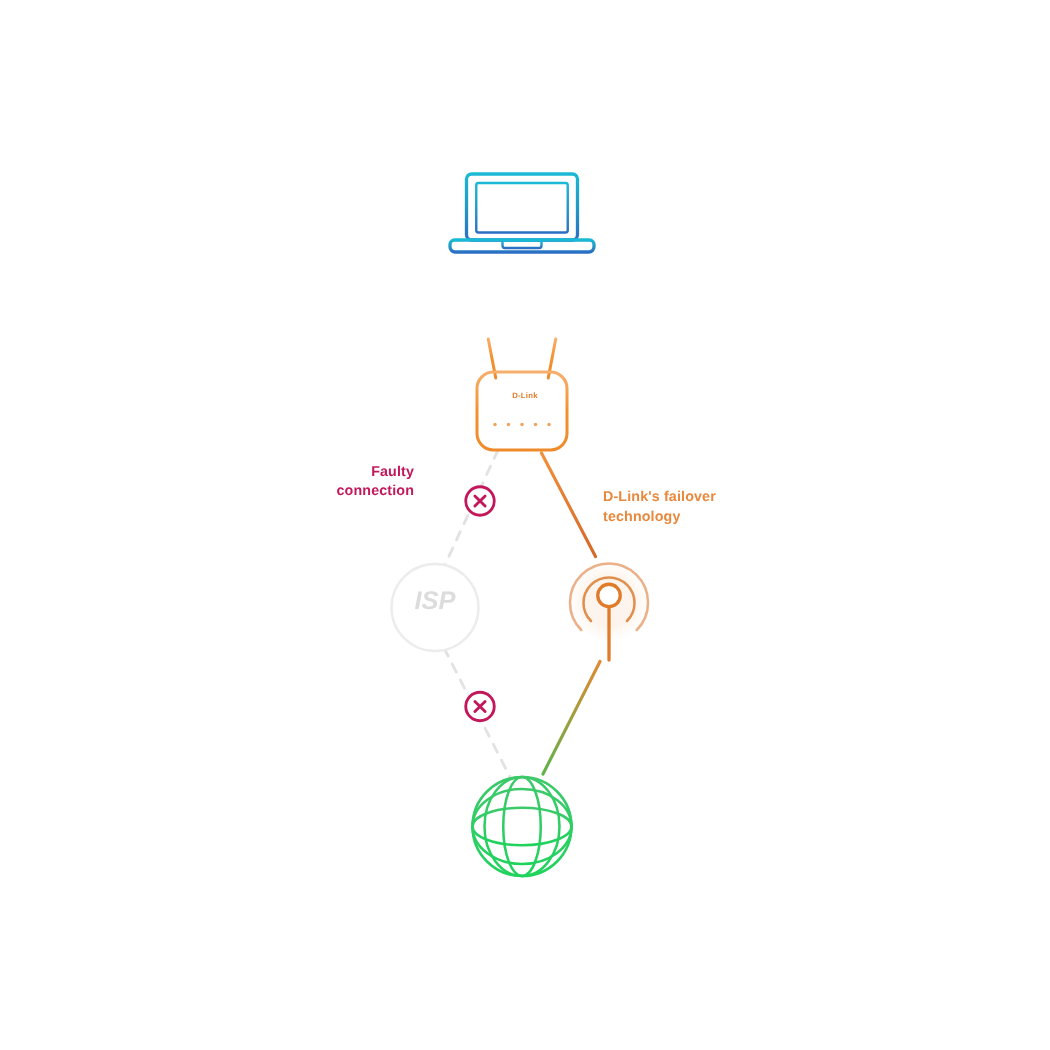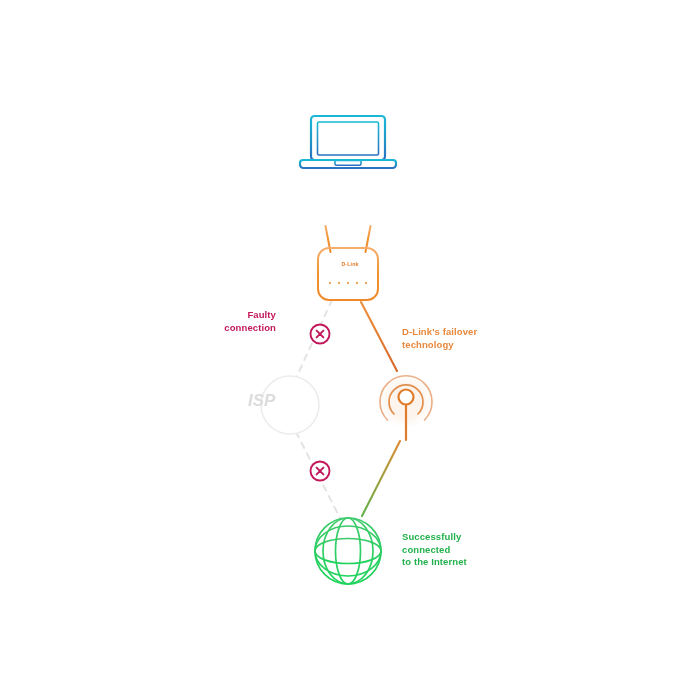--- a/index.html
+++ b/index.html
@@ -69,21 +69,21 @@
     font-weight: bold;
     font-size: 5.2px;
     letter-spacing: 0.15px;
     color: #e07b2a;
   }
   #label-isp {
     position: absolute;
     left: 248px;
     top: 391px;
     width: 84px;
-    text-align: left;
+    text-align: center;
     font-family: "Liberation Sans", sans-serif;
     font-style: italic;
     font-weight: bold;
     font-size: 17px;
     color: #dcdcdc;
   }
 </style>
 </head>
 <body>
 
@@ -211,21 +211,18 @@
       <path d="M316.6 467.6 L 323.4 474.4 M323.4 467.6 L 316.6 474.4" stroke="#c2185b" stroke-width="1.9" stroke-linecap="round"></path>
     </g>
   </svg>
 
   <div class="label" id="label-faulty">Faulty
 connection</div>
 
   <div class="label" id="label-failover">D-Link's failover
 technology</div>
 
-  <div class="label" id="label-success">Successfully
-connected
-to the Internet</div>
 
   <div id="label-dlink-brand">D-Link</div>
 
   <div id="label-isp">ISP</div>
 
 </div>
 
 </body></html>

